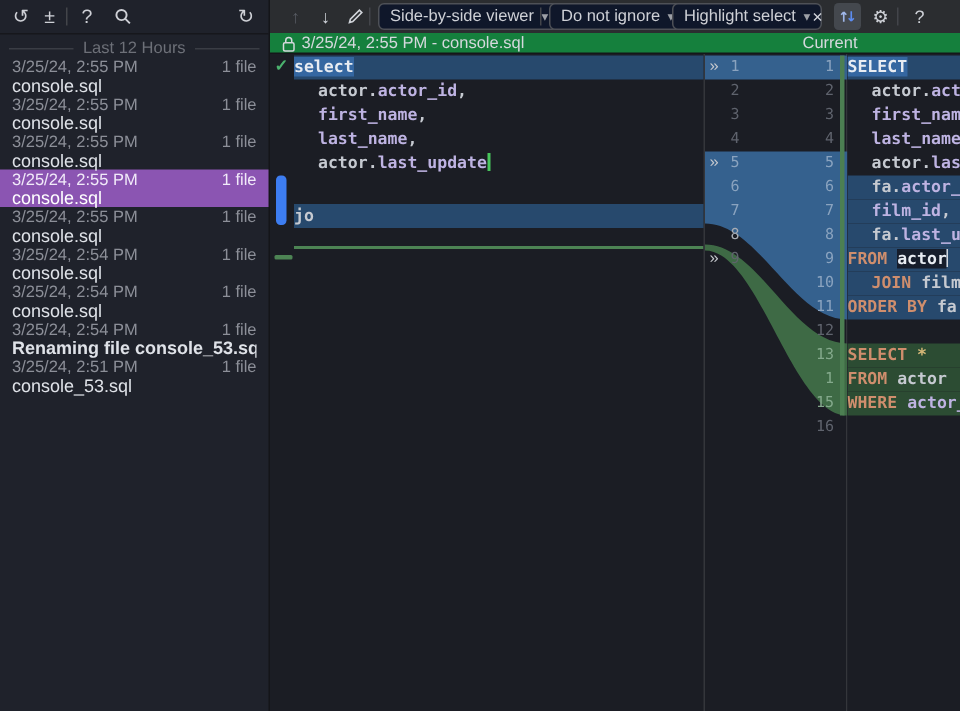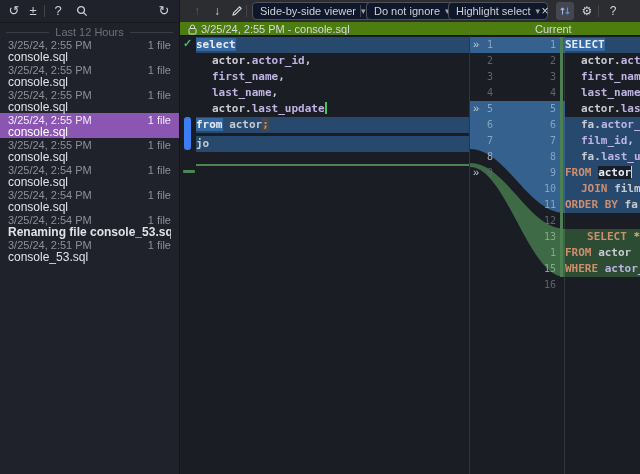--- a/index.html
+++ b/index.html
@@ -24,21 +24,21 @@
   .rev-item .name { font-size:12px; line-height:13px; color:#dfe2e8;
     white-space:nowrap; overflow:hidden; }
   .rev-item.selected { background:#8b55b2; }
   .rev-item.selected .r1 { color:#f1eaf9; }
   .rev-item.selected .name { color:#ffffff; }
   .rev-item .name.bold { font-weight:bold; }
 
   
   .main { position:absolute; left:180px; top:0; width:460px; height:474px; }
   .dtoolbar { position:relative; height:22px; background:#2b2d30; }
-  .titles { position:relative; height:14px; background:#4d7c0f;
+  .titles { position:relative; height:14px; background:#15803d;
     border-bottom:1px solid #15161a; font-size:11px; color:#d5d8dd; }
   .dtoolbar .ic { position:absolute; top:3px; width:18px; height:16px; text-align:center;
     font-size:12px; line-height:16px; color:#cfd2d8; cursor:default; }
   .dtoolbar .ic.disabled { color:#595d64; }
   .dd { position:absolute; top:2px; height:18px; border:1px solid #4e5157; border-radius:4px;
     display:flex; align-items:center; gap:5px; padding:0 7px; font-size:11px; color:#ced0d6;
     background:#0f172a; cursor:default; white-space:nowrap; }
   .dd .caret { font-size:9px; color:#9da0a6; }
   .icbox { position:absolute; top:2px; width:18px; height:18px; border-radius:3px;
     background:#44484e; display:flex; align-items:center; justify-content:center; }
@@ -239,21 +239,20 @@
         <span class="gutter-check">✓</span>
         <div class="gutter-blue-bar"></div>
         <div class="gutter-green-dash"></div>
         <div class="insert-line"></div>
         <div class="lines" id="paneL">
             <div class="code-line bg-changed" style="top: 1px; padding-left: 0px;"><span class="tk-plain hl-word">select</span></div>
             <div class="code-line" style="top: 17px; padding-left: 16px;"><span class="tk-plain">actor.</span><span class="tk-col">actor_id</span><span class="tk-plain">,</span></div>
             <div class="code-line" style="top: 33px; padding-left: 16px;"><span class="tk-col">first_name</span><span class="tk-plain">,</span></div>
             <div class="code-line" style="top: 49px; padding-left: 16px;"><span class="tk-col">last_name</span><span class="tk-plain">,</span></div>
             <div class="code-line" style="top: 65px; padding-left: 16px;"><span class="tk-plain">actor.</span><span class="tk-col">last_update</span><span class="caret-green"></span></div>
-            <div class="code-line bg-changed" style="top: 81px; padding-left: 0px;"><span class="tk-plain hl-word">from</span><span class="tk-plain"> </span><span class="tk-plain">actor</span><span class="tk-kw hl-gray">;</span></div>
             <div class="code-line bg-changed" style="top: 100px; padding-left: 0px;"><span class="tk-plain">jo</span></div>
             <div class="code-line" style="top: 113px; padding-left: 0px;"></div>
           </div>
       </div>
 
       <div class="divider" id="divider">
         <svg width="95" height="438" viewBox="0 0 95 438">
           <rect x="0" y="1" width="95" height="16" fill="#35618e"></rect>
           <path d="M0,65 L95,65 L95,177 C58,177 36,113 0,113 Z" fill="#35618e"></path>
           <path d="M0,127 C36,127 58,193 95,193 L95,241 C58,241 36,131 0,131 Z" fill="#3e6a45"></path>
@@ -296,21 +295,21 @@
             <div class="code-line" style="top: 33px; padding-left: 16px;"><span class="tk-col">first_name</span></div>
             <div class="code-line" style="top: 49px; padding-left: 16px;"><span class="tk-col">last_name</span></div>
             <div class="code-line" style="top: 65px; padding-left: 16px;"><span class="tk-plain">actor.</span><span class="tk-col">last_update</span></div>
             <div class="code-line bg-changed" style="top: 81px; padding-left: 16px;"><span class="tk-plain">fa.</span><span class="tk-col">actor_id</span></div>
             <div class="code-line bg-changed" style="top: 97px; padding-left: 16px;"><span class="tk-col">film_id</span><span class="tk-plain">,</span></div>
             <div class="code-line bg-changed" style="top: 113px; padding-left: 16px;"><span class="tk-plain">fa.</span><span class="tk-col">last_update</span></div>
             <div class="code-line bg-changed" style="top: 129px; padding-left: 0px;"><span class="tk-kw">FROM </span><span class="tk-plain hl-darkbox">actor</span><span class="caret-light"></span></div>
             <div class="code-line bg-changed" style="top: 145px; padding-left: 16px;"><span class="tk-kw">JOIN </span><span class="tk-plain">film_actor</span></div>
             <div class="code-line bg-changed" style="top: 161px; padding-left: 0px;"><span class="tk-kw">ORDER BY </span><span class="tk-plain">fa.</span></div>
             <div class="code-line" style="top: 177px; padding-left: 0px;"></div>
-            <div class="code-line bg-added" style="top: 193px; padding-left: 0px; text-align: right;"><span class="tk-kw">SELECT </span><span class="tk-star">*</span></div>
+            <div class="code-line bg-added" style="top: 193px; padding-left: 0px;"><span class="tk-kw">SELECT </span><span class="tk-star">*</span></div>
             <div class="code-line bg-added" style="top: 209px; padding-left: 0px;"><span class="tk-kw">FROM </span><span class="tk-plain">actor</span></div>
             <div class="code-line bg-added" style="top: 225px; padding-left: 0px;"><span class="tk-kw">WHERE </span><span class="tk-col">actor_id</span></div>
             <div class="code-line" style="top: 241px; padding-left: 0px;"></div>
           </div>
       </div>
 
     </div>
   </div>
 </div>
 

